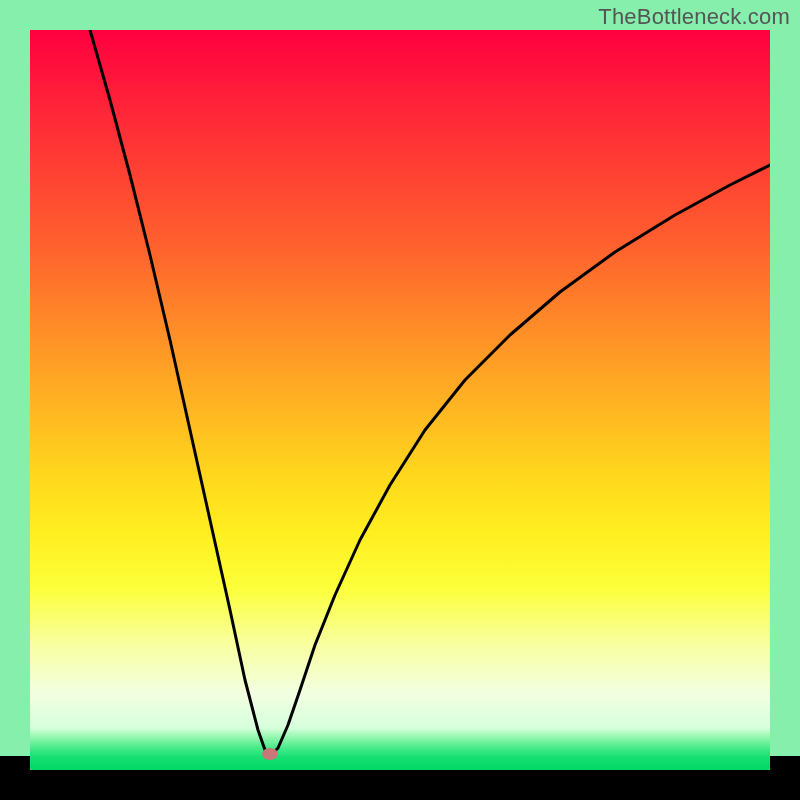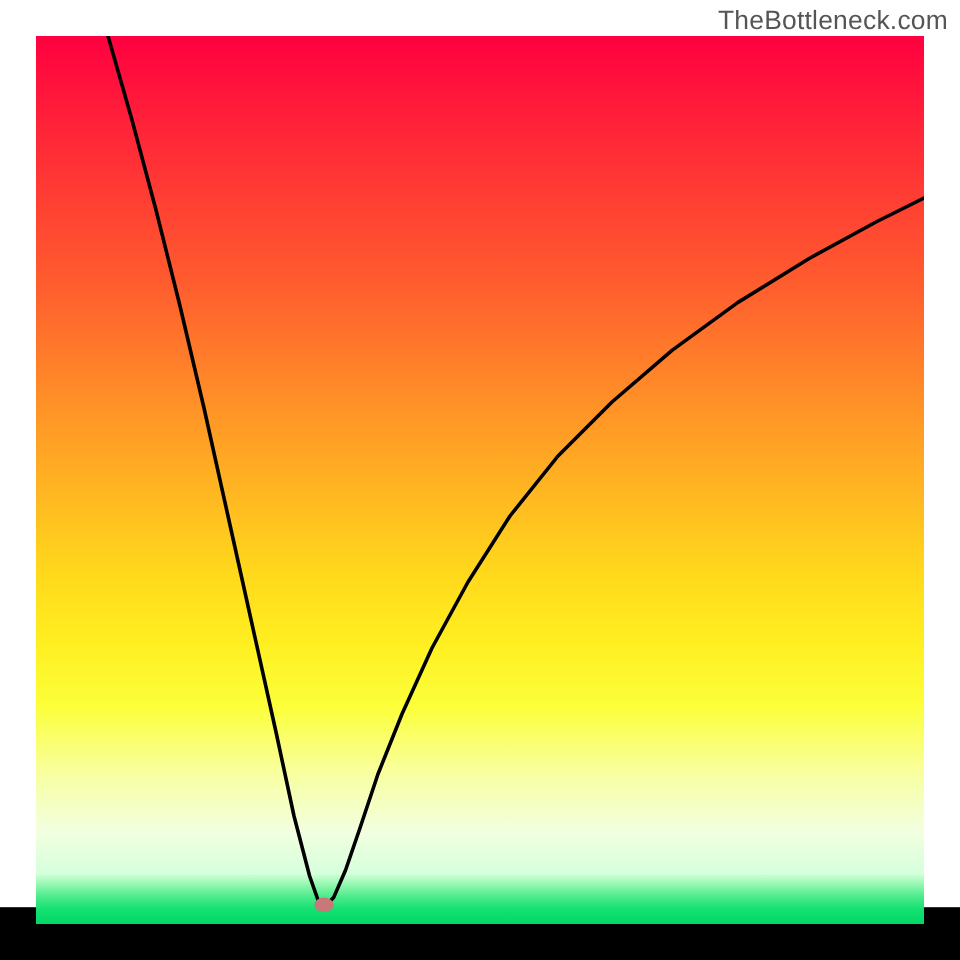--- a/index.html
+++ b/index.html
@@ -1,21 +1,21 @@
 <!DOCTYPE html>
 <html><head>
 <meta charset="utf-8">
 <style>
   * { margin: 0; padding: 0; box-sizing: border-box; }
   html, body { width: 800px; height: 800px; background: #000; overflow: hidden; }
   .container {
     position: relative;
     width: 800px;
     height: 756px;
-    background: #ffffff;
+    background: #86efac;
   }
   .watermark {
     position: absolute;
     top: 4px;
     right: 10px;
     font-family: Arial, Helvetica, sans-serif;
     font-size: 22px;
     font-weight: 500;
     color: #555;
     letter-spacing: 0.2px;

